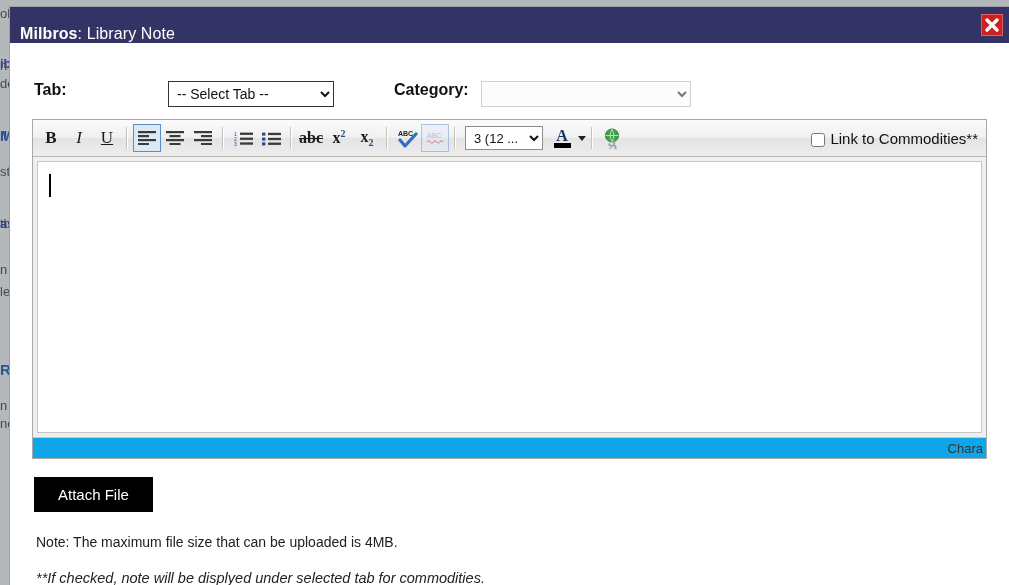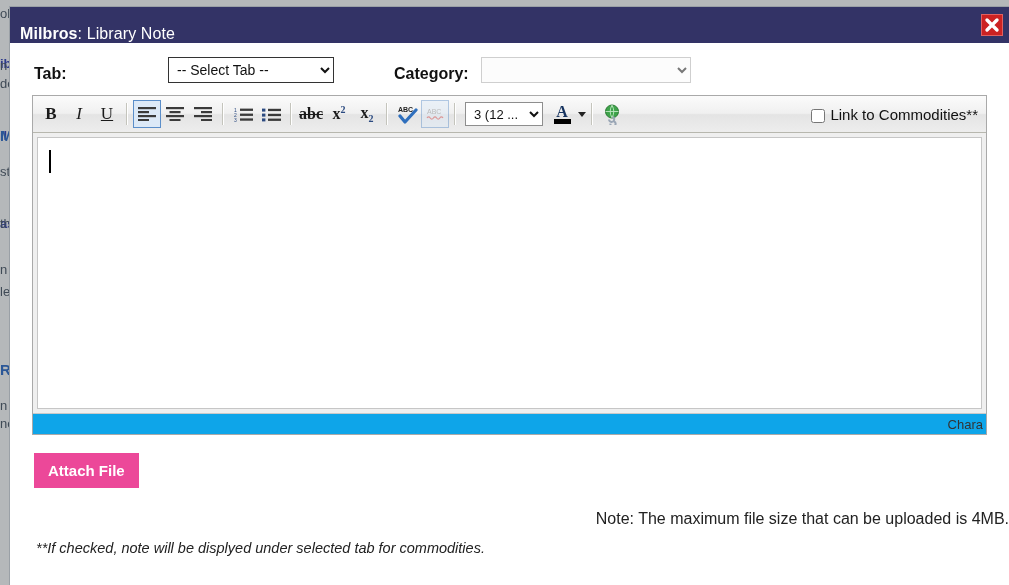--- a/index.html
+++ b/index.html
@@ -89,22 +89,23 @@
     padding: 0;
     background: #ffffff;
     height: 542px;
     box-sizing: border-box;
     position: relative;
   }
 
   
   #field-row {
     display: flex;
-    align-items: flex-end;
+    align-items: flex-start;
     padding: 14px 0 12px 24px;
+    margin-top: 24px;
   }
   .field-label {
     font-size: 16px;
     font-weight: bold;
     color: #111;
   }
   #tab-label { width: 134px; }
   #tab-select {
     width: 166px;
     height: 26px;
@@ -252,35 +253,33 @@
     font-size: 13px;
     color: #333;
     padding-right: 3px;
     overflow: hidden;
   }
   #status-text { white-space: nowrap; }
 
   
   #attach-row { padding: 18px 0 0 24px; }
   #attach-btn {
-    background: #ec4899;
+    background: #000000;
     color: #ffffff;
     border: none;
     font-family: "Liberation Sans", sans-serif;
     font-size: 15px;
-    padding: 9px 14px;
-    cursor: pointer;
-    font-weight: bold;
+    padding: 9px 24px;
+    cursor: pointer;
   }
   #notes-block { padding: 22px 0 0 26px; }
   #note-max {
-    font-size: 16px;
+    font-size: 14px;
     color: #222;
-    margin-bottom: 12px;
-    text-align: right;
+    margin-bottom: 20px;
   }
   #note-checked {
     font-size: 14.5px;
     color: #222;
     font-style: italic;
   }
   #action-row {
     position: absolute;
     right: 18px;
     bottom: 37px;

